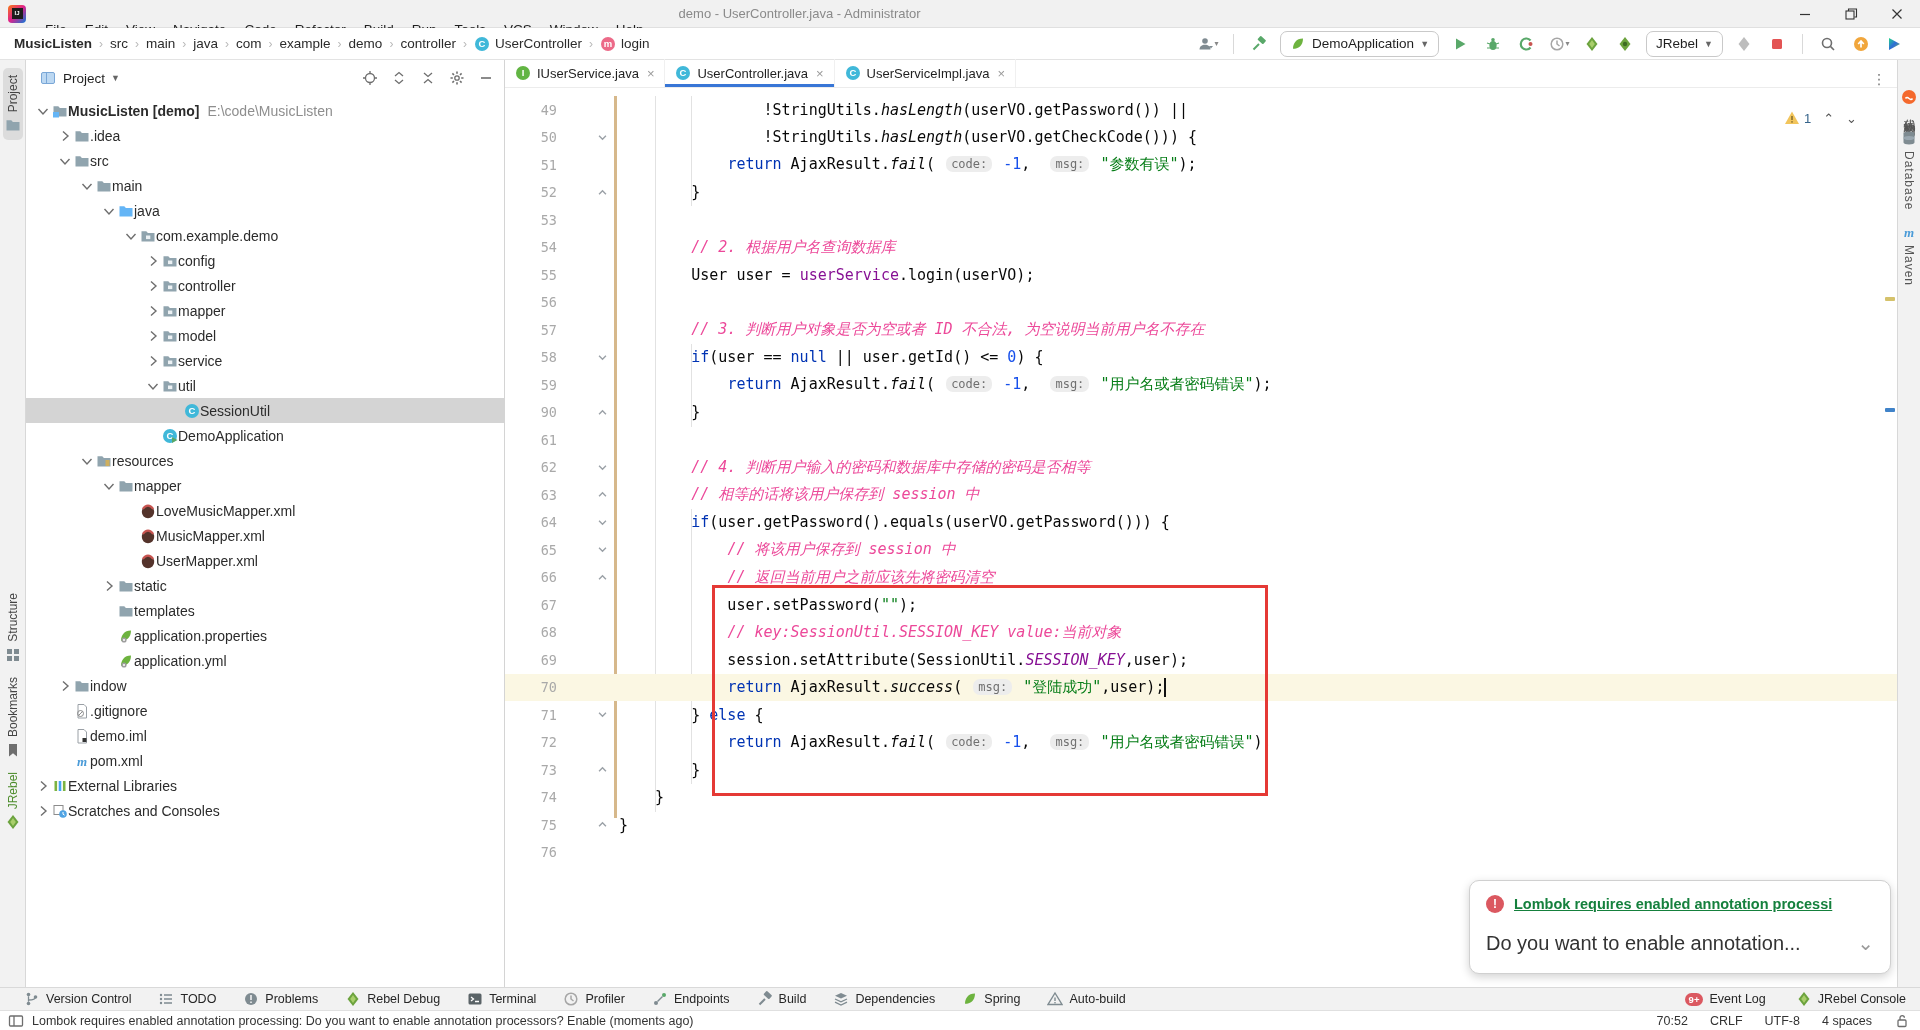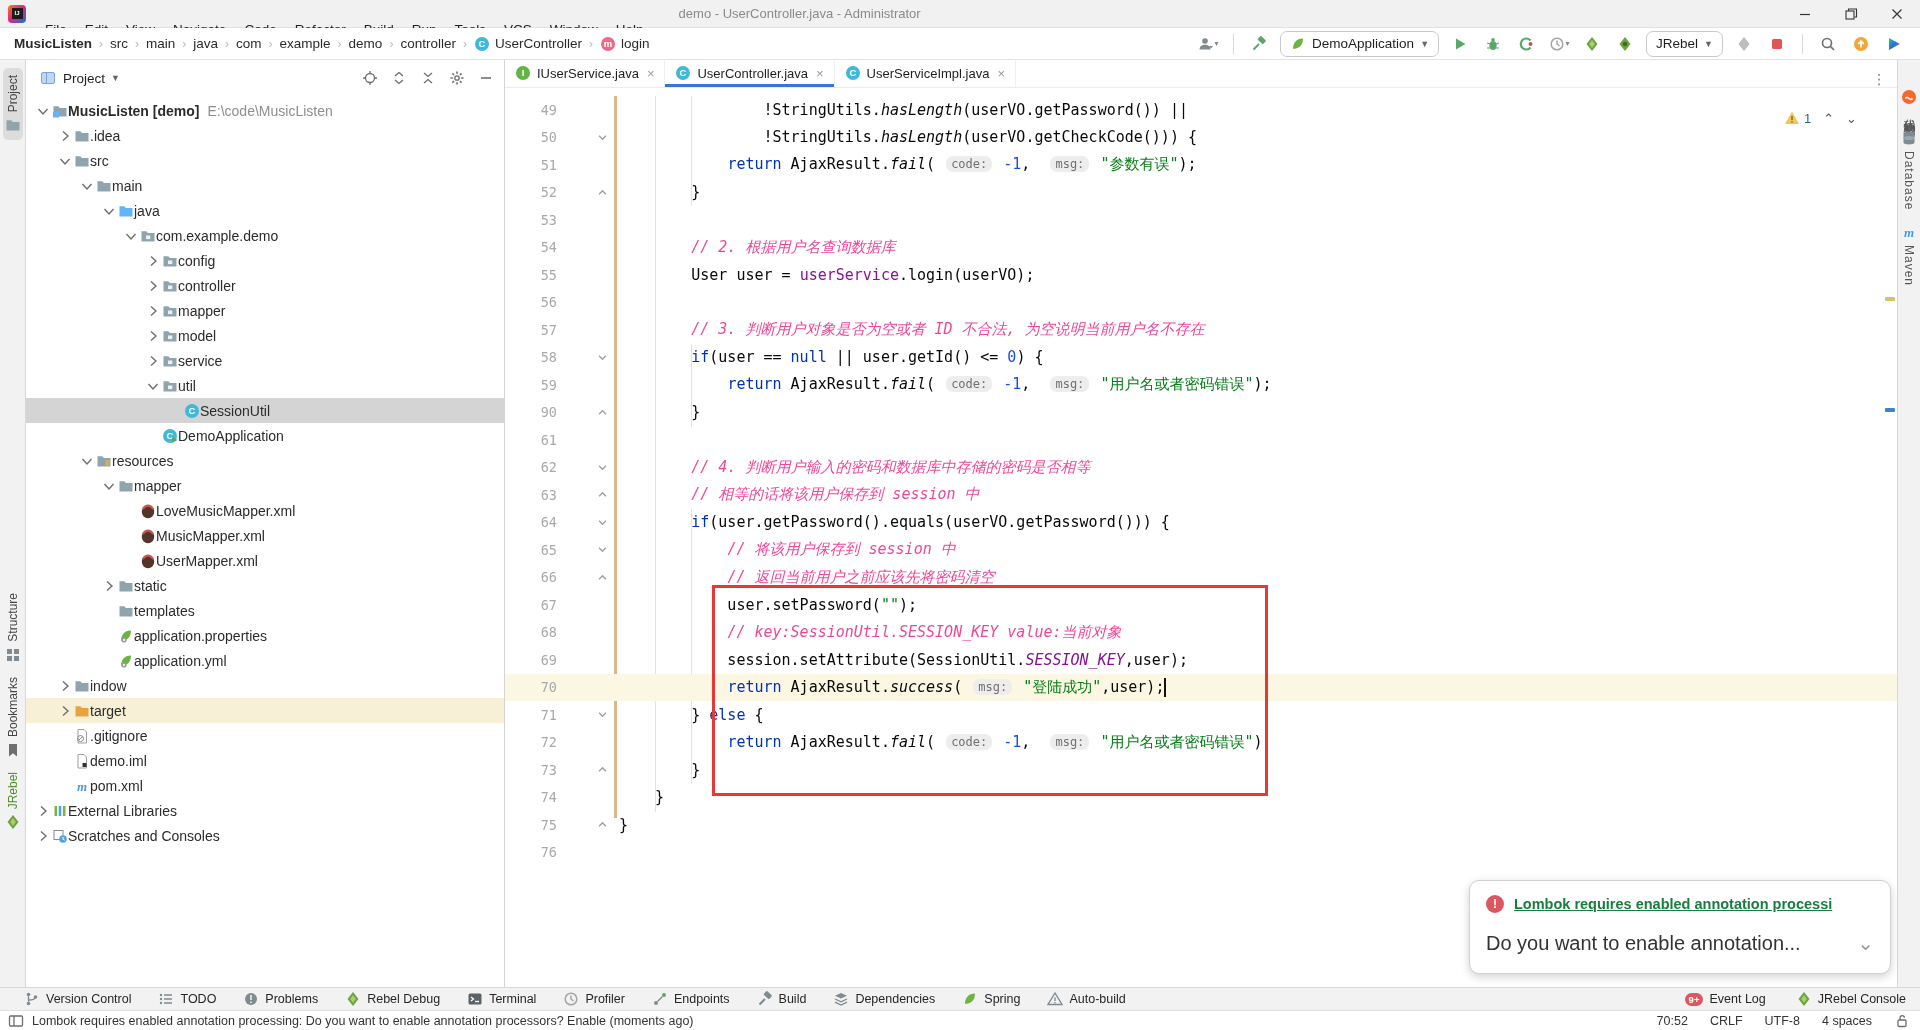--- a/index.html
+++ b/index.html
@@ -709,33 +709,20 @@
               <svg width="16" height="16" viewBox="0 0 16 16" xmlns="http://www.w3.org/2000/svg">
                 <path d="M6 3.5l5 4.5-5 4.5" stroke="#6E6E6E" stroke-width="1.4" fill="none"></path>
               </svg>
             </span>
             <span class="ic">
               <svg width="16" height="16" viewBox="0 0 16 16" xmlns="http://www.w3.org/2000/svg">
                 <path d="M1.5 3.2h4.8l1.6 1.9h6.6v8.4h-13z" fill="#90A4AE"></path>
               </svg>
             </span>
             <span class="tlabel">indow</span>
-          </div>
-          <div class="trow hl" style="padding-left: 30px;">
-            <span class="chev">
-              <svg width="16" height="16" viewBox="0 0 16 16" xmlns="http://www.w3.org/2000/svg">
-                <path d="M6 3.5l5 4.5-5 4.5" stroke="#6E6E6E" stroke-width="1.4" fill="none"></path>
-              </svg>
-            </span>
-            <span class="ic">
-              <svg width="16" height="16" viewBox="0 0 16 16" xmlns="http://www.w3.org/2000/svg">
-                <path d="M1.5 3.2h4.8l1.6 1.9h6.6v8.4h-13z" fill="#E8A33D"></path>
-              </svg>
-            </span>
-            <span class="tlabel">target</span>
           </div>
           <div class="trow" style="padding-left: 30px;">
             <span class="chev"></span>
             <span class="ic">
               <svg width="16" height="16" viewBox="0 0 16 16" xmlns="http://www.w3.org/2000/svg">
                 <path d="M4 1.5h6l2.5 2.5v11H4z" fill="#fff" stroke="#9AA0A6"></path>
                 <circle cx="6.5" cy="10.5" r="3" stroke="#8C8C8C" fill="none"></circle>
                 <path d="M4.4 12.6l4.2-4.2" stroke="#8C8C8C"></path>
               </svg>
             </span>

